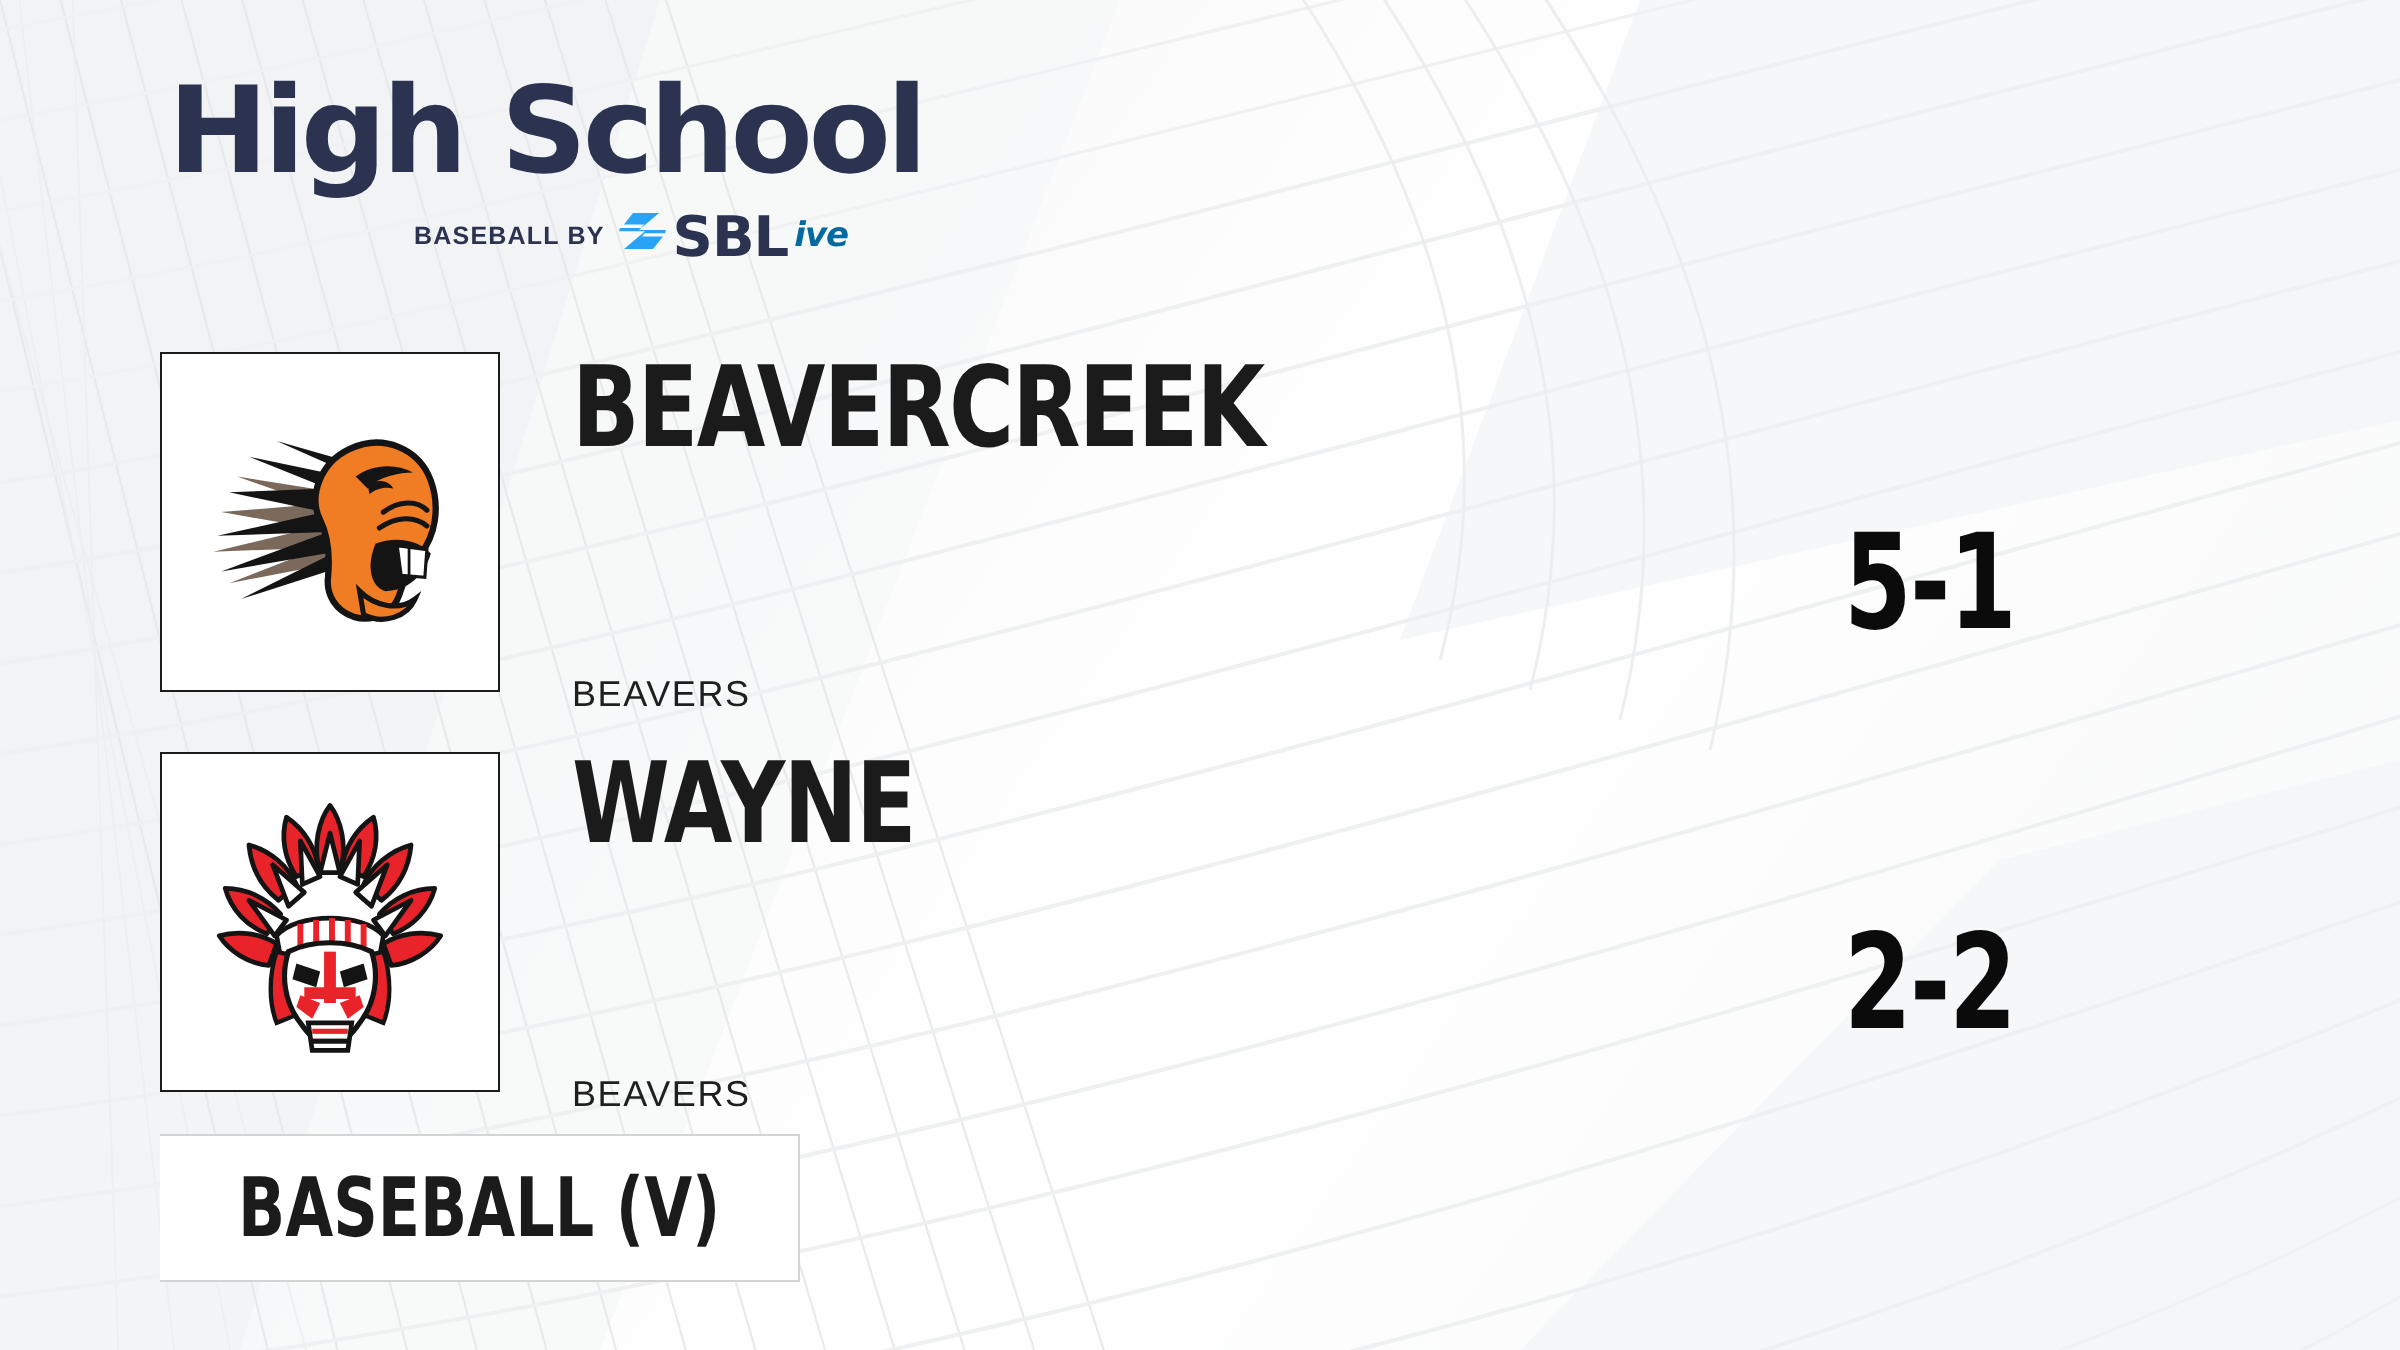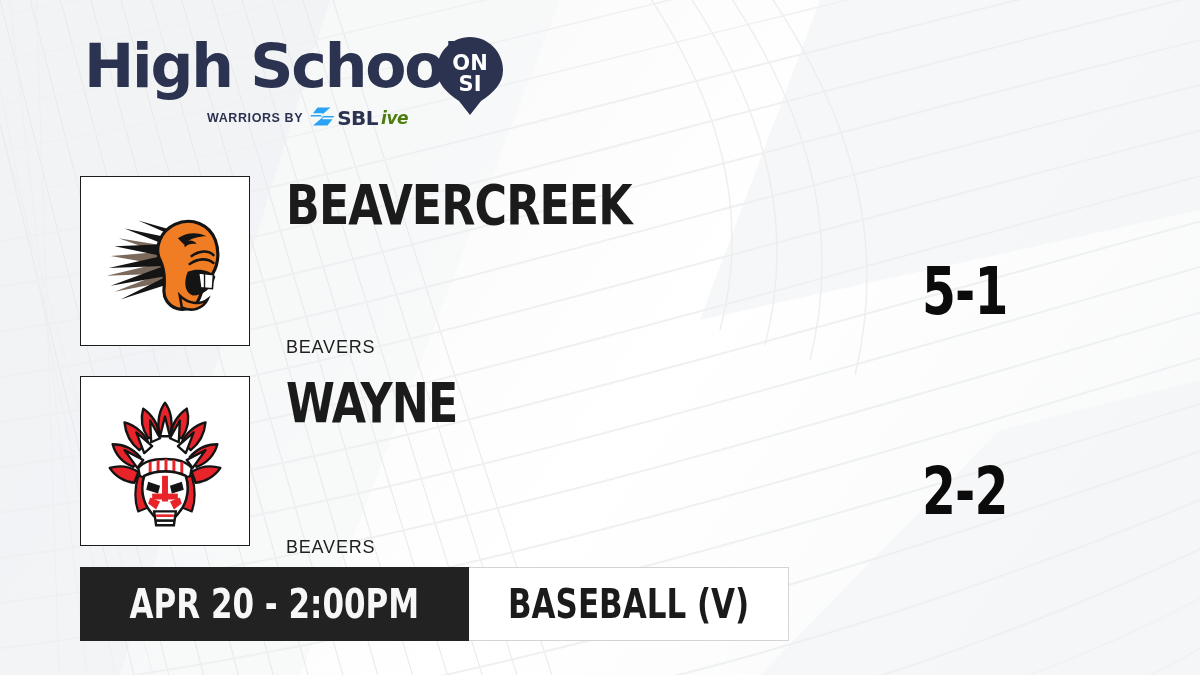--- a/index.html
+++ b/index.html
@@ -71,32 +71,32 @@
     font-weight: 700;
     font-size: 12.5px;
     letter-spacing: 0.6px;
     color: #2b3350;
     white-space: nowrap;
   }
   .sbl-mark { display: flex; align-items: center; gap: 3px; }
   .sbl-word {
     font-family: "DejaVu Sans", sans-serif;
     font-weight: 700;
-    font-size: 20px;
+    font-size: 28px;
     letter-spacing: -0.5px;
     color: #2b3350;
     white-space: nowrap;
   }
   .sbl-ive {
     font-family: "DejaVu Sans", sans-serif;
     font-weight: 700;
     font-style: italic;
     font-size: 17px;
     letter-spacing: -0.5px;
-    color: #4d7c0f;
+    color: #0369a1;
   }
 
   
   .logo-box {
     position: absolute;
     width: 170px;
     height: 170px;
     background: #ffffff;
     border: 1.6px solid #1c1c1c;
     box-sizing: border-box;
@@ -269,40 +269,33 @@
           <path d="M640,-120 C 790,50 850,200 810,360"></path>
           <path d="M680,-120 C 835,55 895,210 855,375"></path>
         </g>
       </g>
     </svg>
   </div>
 
   <div class="brandwrap">
     <div class="brand-title">High School</div>
     <div class="powered">
-      <span class="powered-text">WARRIORS BY</span>
+      <span class="powered-text">BASEBALL BY</span>
       <span class="sbl-mark">
         <span>
           <svg width="24" height="19" viewBox="0 0 24 19" xmlns="http://www.w3.org/2000/svg">
             <path d="M20.5 0.5 L7.5 0.5 L3 6.2 L13 6.2 L11.6 8.0 L1 8.0 L0.5 9.6 L13.5 9.6 L3.0 18.5 L17.5 18.5 L22.5 12.3 L12.0 12.3 L13.4 10.6 L23.5 10.6 L24 9.0 L10.5 9.0 Z" fill="#29a3f5"></path>
           </svg>
         </span>
         <span class="sbl-word">SBL</span>
         <span class="sbl-ive">ive</span>
       </span>
     </div>
   </div>
 
-  <div class="pin">
-    <svg viewBox="0 0 66 78" xmlns="http://www.w3.org/2000/svg">
-      <path d="M33 0 C 14.8 0 0 14.8 0 33 C 0 47 10 56 22 64 L33 78 L44 64 C 56 56 66 47 66 33 C 66 14.8 51.2 0 33 0 Z" fill="#2b3350"></path>
-      <text x="33" y="33" font-family="DejaVu Sans, sans-serif" font-weight="700" font-size="21" fill="#ffffff" text-anchor="middle">ON</text>
-      <text x="33" y="54" font-family="DejaVu Sans, sans-serif" font-weight="700" font-size="21" fill="#ffffff" text-anchor="middle">SI</text>
-    </svg>
-  </div>
 
   <div class="logo-box" id="logo-box-1">
     <svg viewBox="0 0 170 170" xmlns="http://www.w3.org/2000/svg">
 
       <g fill="#7b6a5c">
         <path d="M88 70 L38 62 L78 76 L30 80 L76 88 L26 100 L80 98 L34 116 L86 106 Z"></path>
       </g>
       <g fill="#141414">
         <path d="M92 62 L44 52 L84 68 L34 70 L82 80 L28 92 L84 90 L30 110 L88 100 L40 124 L96 106 Z"></path>
         <path d="M100 56 L58 44 L94 60 Z"></path>
@@ -384,21 +377,18 @@
 
   <div class="team-name" id="team-name-1">BEAVERCREEK</div>
   <div class="team-mascot" id="team-mascot-1">BEAVERS</div>
   <div class="team-record" id="team-record-1">5-1</div>
 
   <div class="team-name" id="team-name-2">WAYNE</div>
   <div class="team-mascot" id="team-mascot-2">BEAVERS</div>
   <div class="team-record" id="team-record-2">2-2</div>
 
   <div class="infobar">
-    <div class="info-date">
-      <span class="info-date-text">APR 20 - 2:00PM</span>
-    </div>
     <div class="info-sport">
       <span class="info-sport-text">BASEBALL (V)</span>
     </div>
   </div>
 
 </div>
 
 </body></html>

